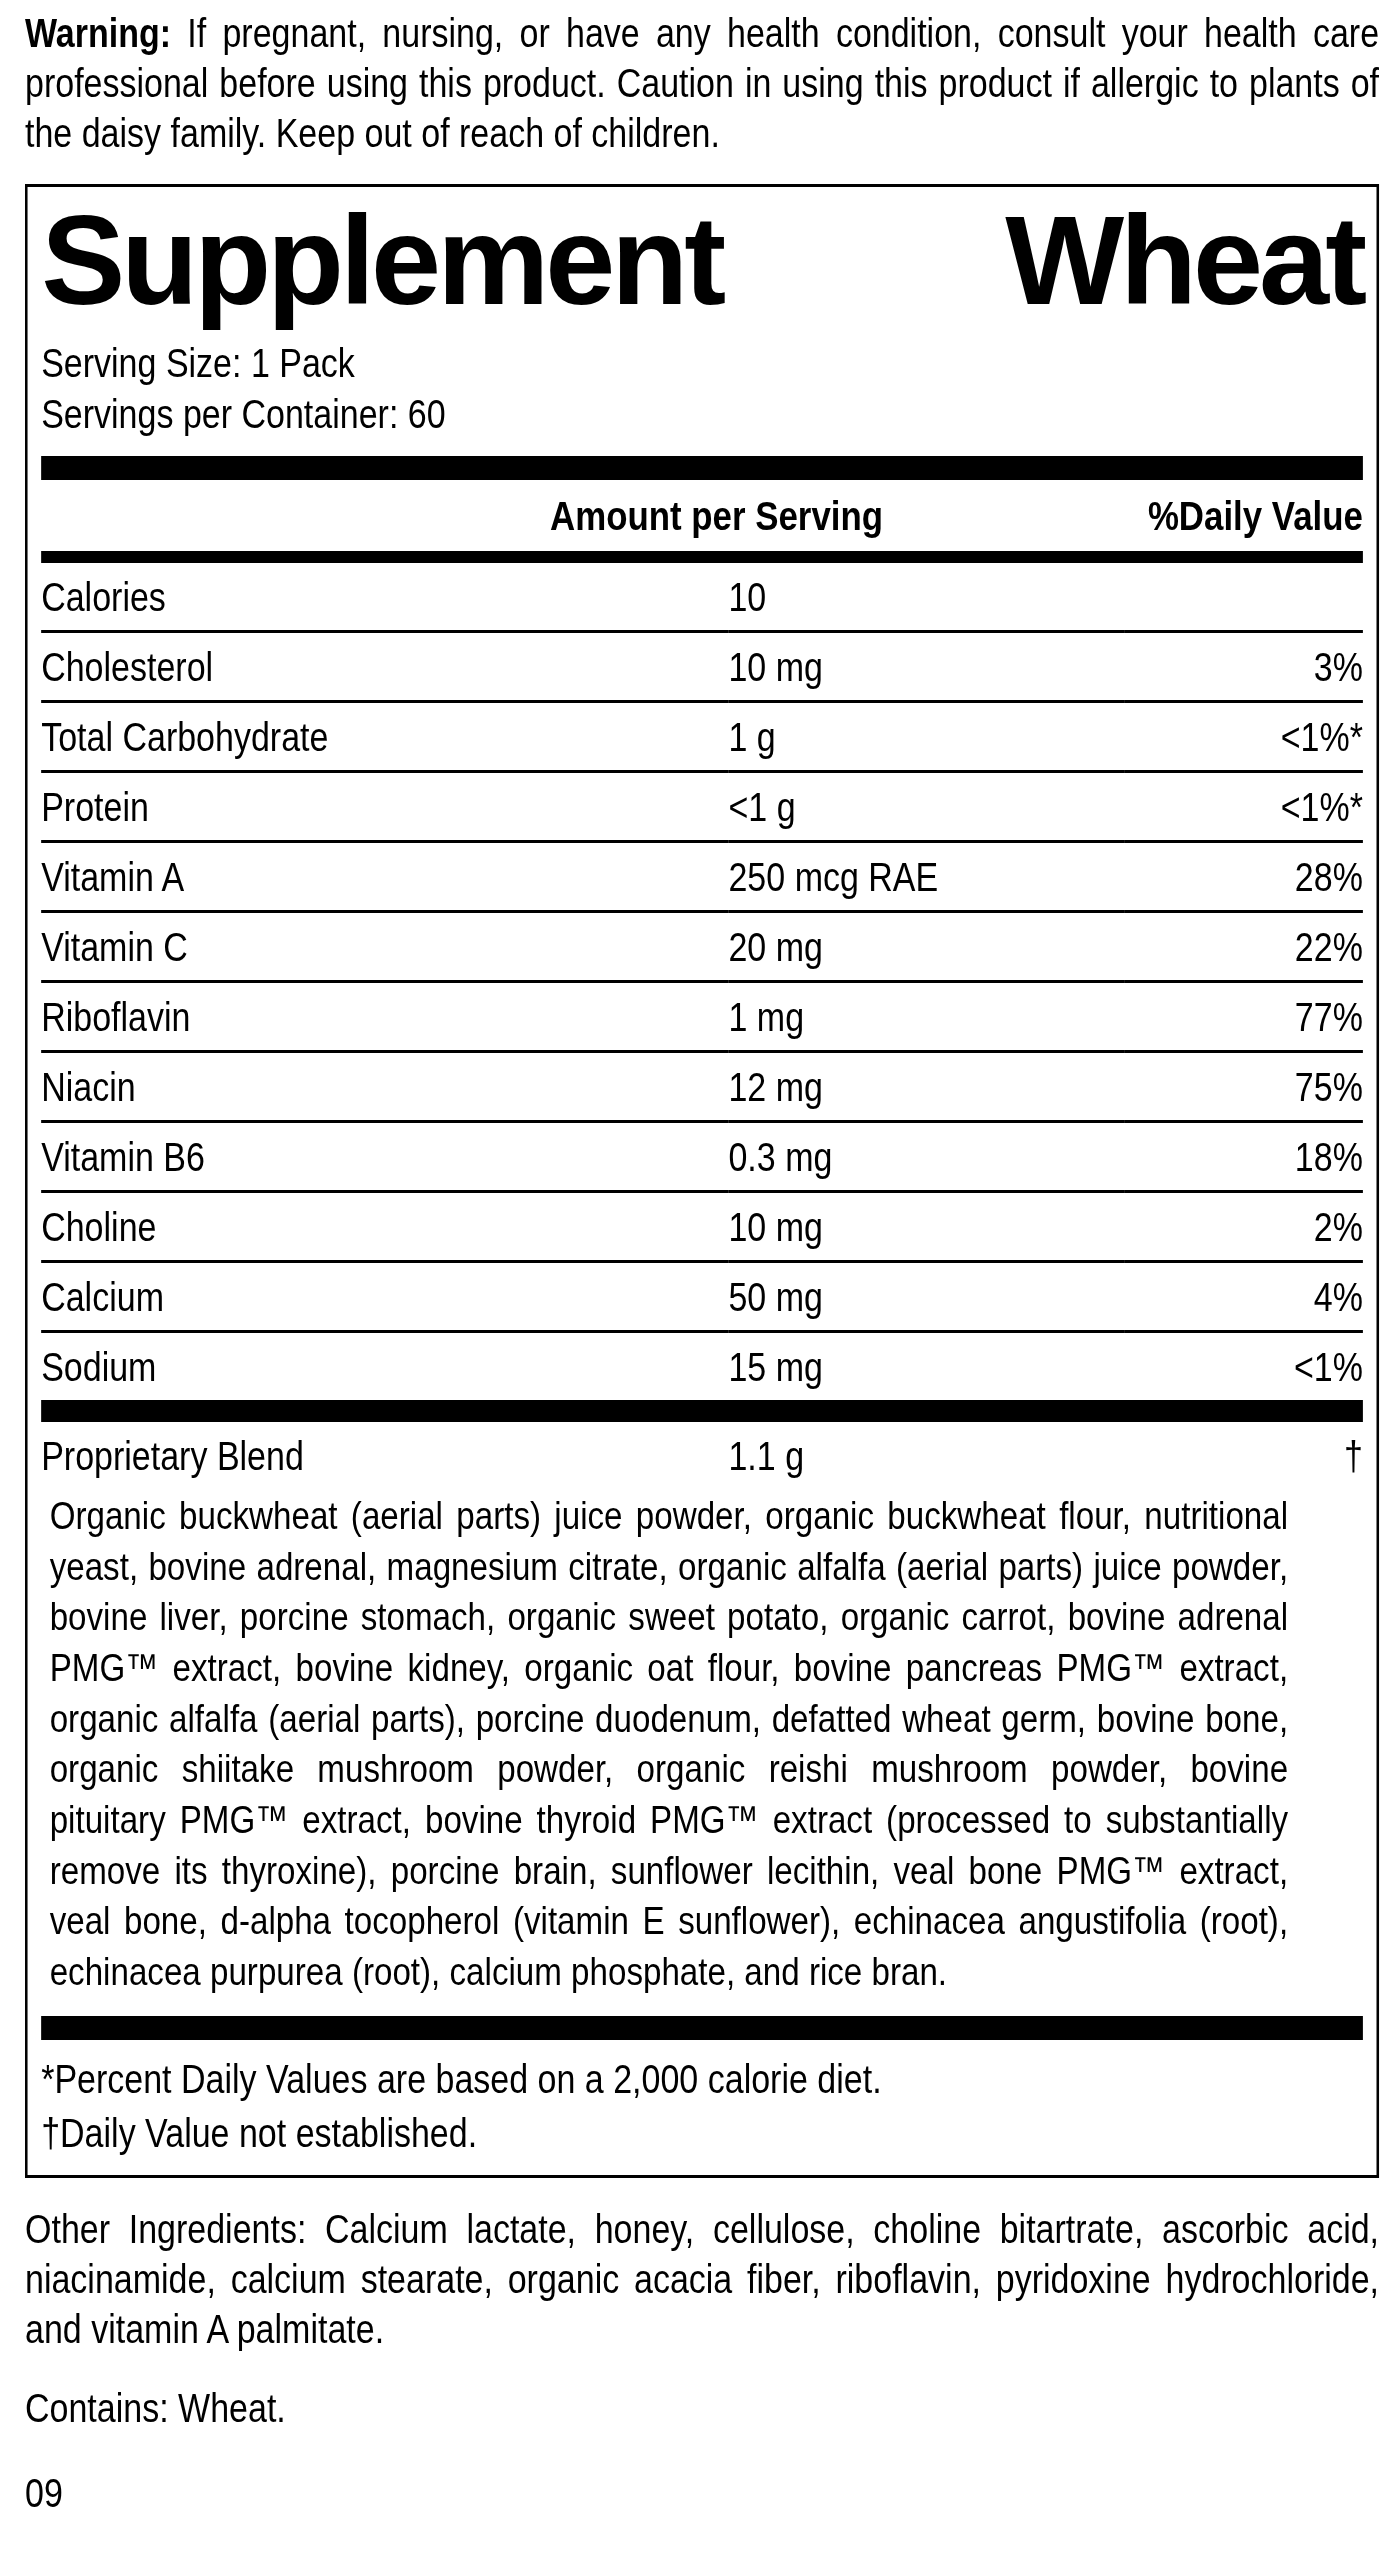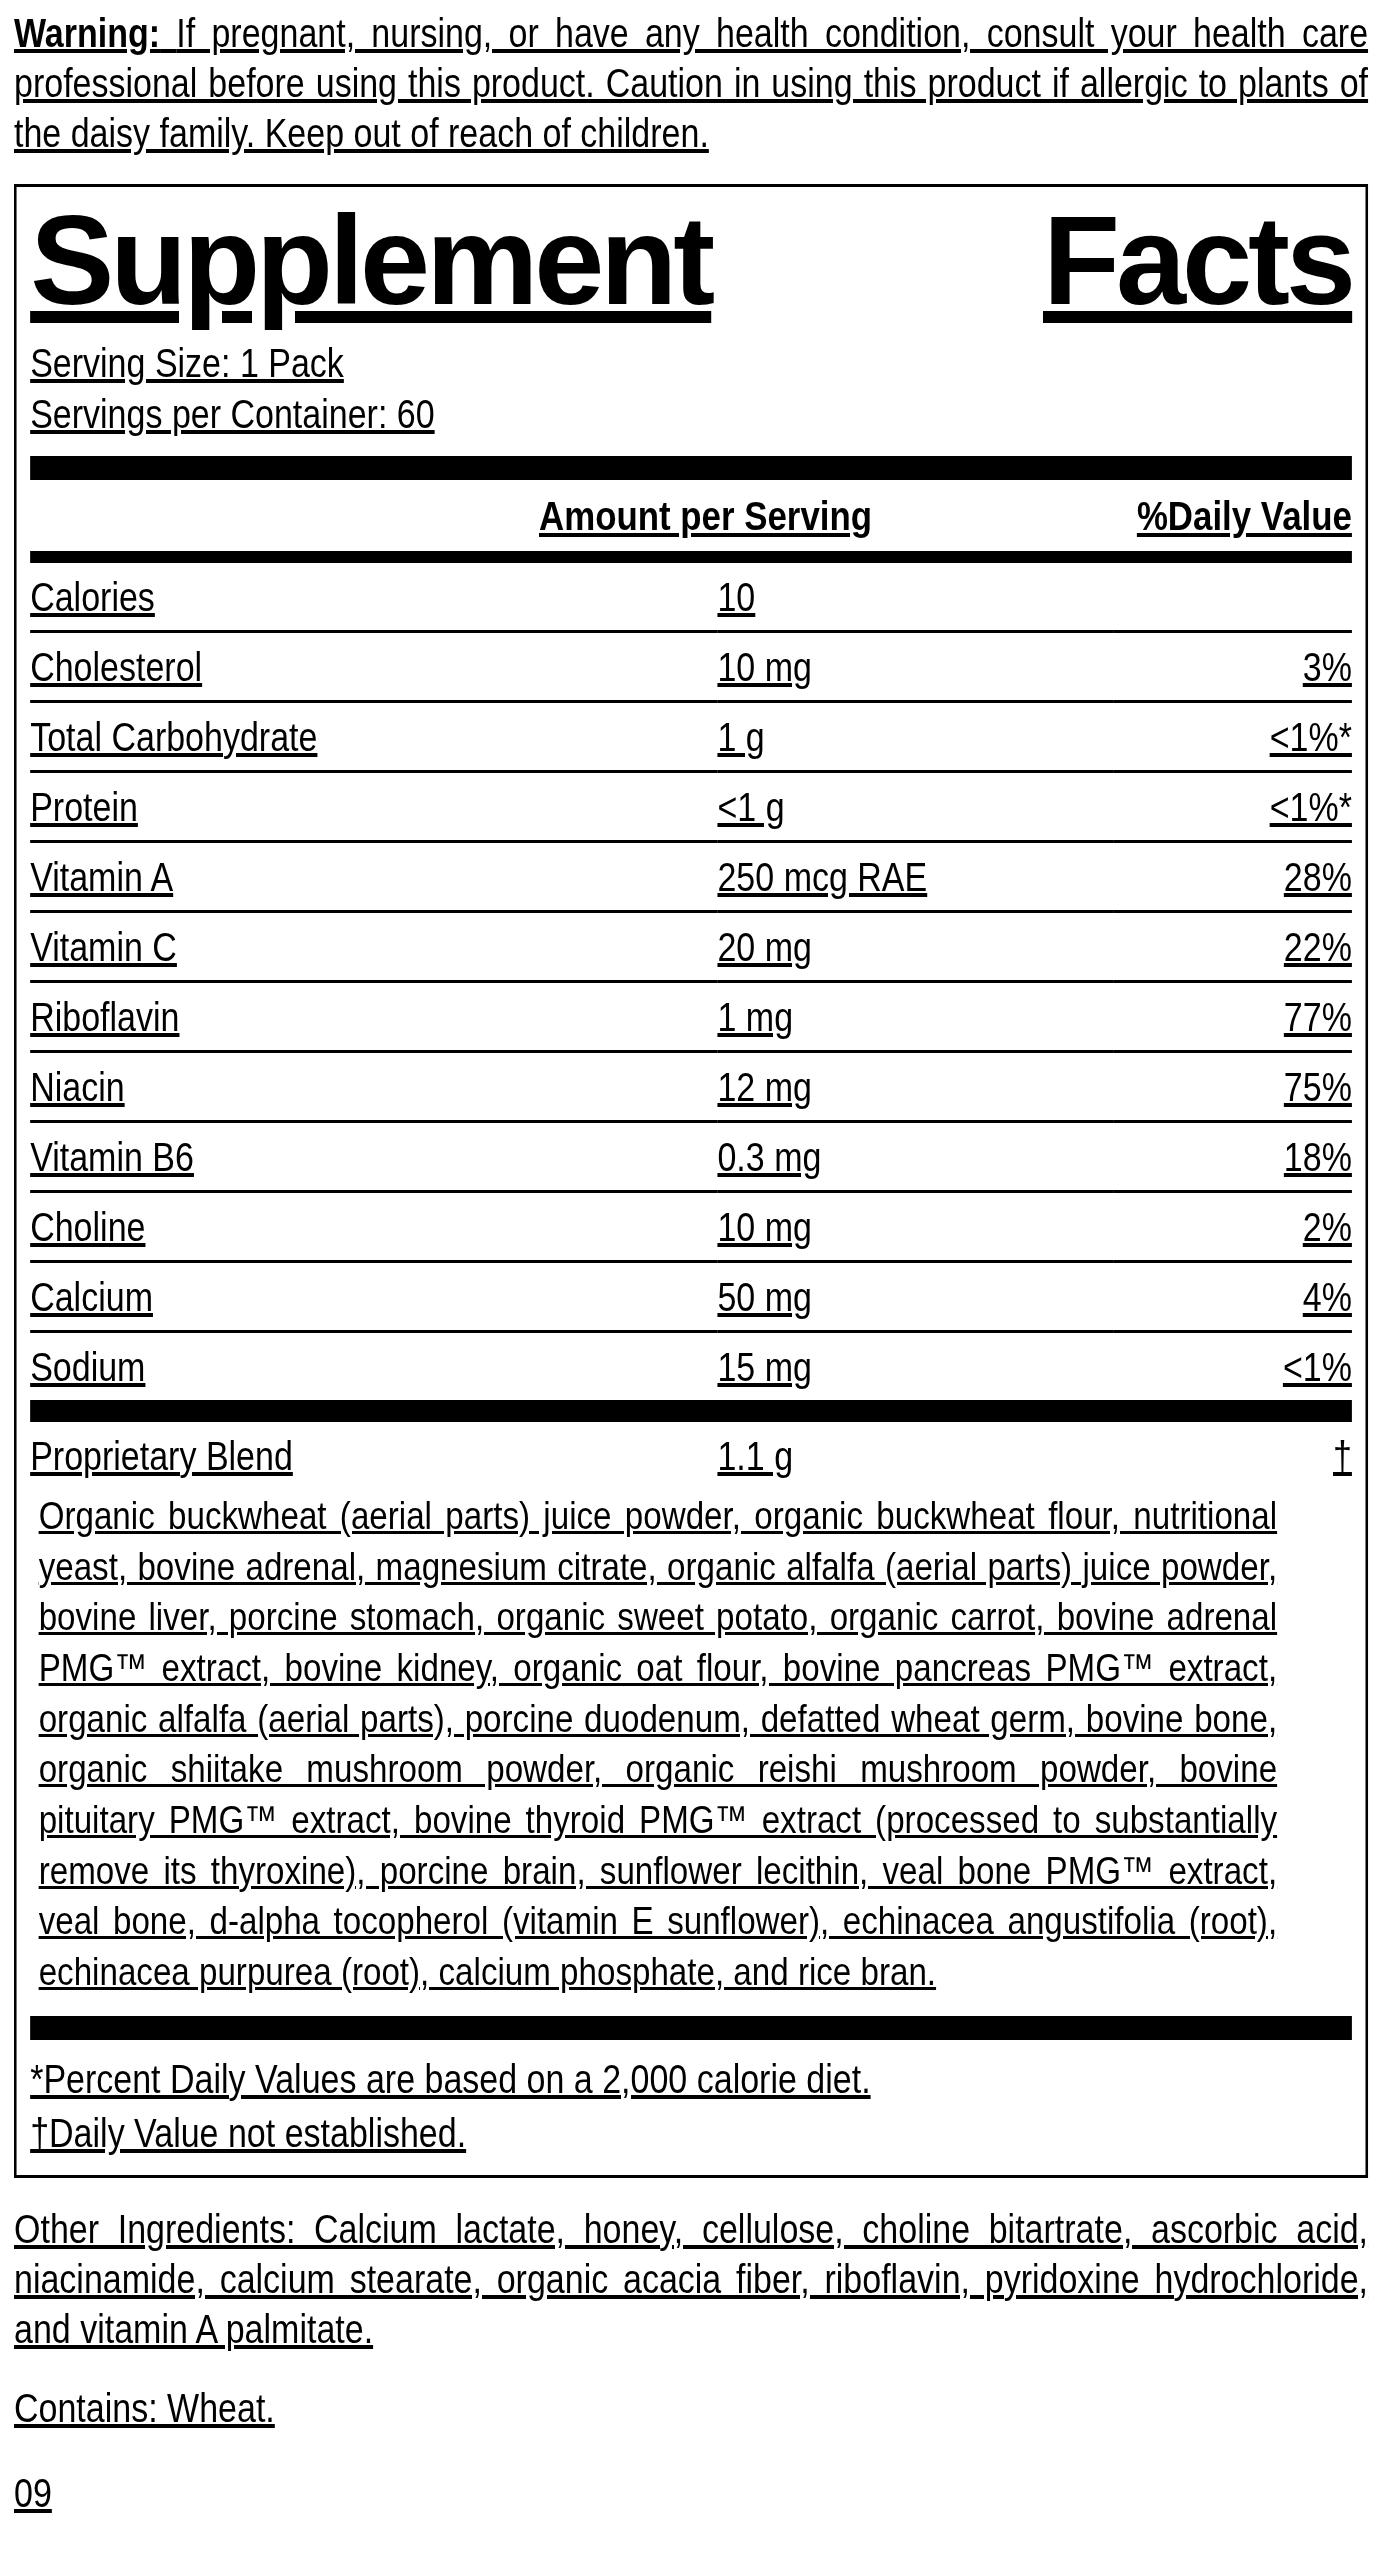--- a/index.html
+++ b/index.html
@@ -3,21 +3,21 @@
 <meta charset="utf-8">
 <style>
   * { box-sizing: border-box; }
   html, body { margin: 0; padding: 0; }
   body {
     width: 1382px; height: 2560px;
     background: #ffffff; color: #000000;
     font-family: "Liberation Sans", sans-serif;
     overflow: hidden;
   }
-  .page { padding: 8px 14px 0 14px; text-decoration: underline; }
+  .page { padding: 8px 14px 0 25px; }
 
   
   .cond { width: 1593px; transform: scaleX(0.85); transform-origin: 0 0; }
 
   .warning { margin: 0; font-size: 40px; line-height: 1.25; text-align: justify; }
   .b { font-weight: bold; }
 
   .facts-box { margin-top: 26px; border: 3px solid #000; padding: 6px 16px 12px 16px; }
 
   
@@ -65,21 +65,21 @@
 
 <div class="page">
   <div class="cond">
 
     <p class="warning"><span class="b">Warning:</span> <span>If pregnant, nursing, or have any health condition, consult your health care professional before using this product. Caution in using this product if allergic to plants of the daisy family. Keep out of reach of children.</span></p>
 
     <div class="facts-box">
 
       <div class="title-inner">
         <span>Supplement</span>
-        <span>Facts</span>
+        <span>Wheat</span>
       </div>
 
       <p class="serving-line">Serving Size: 1 Pack</p>
       <p class="serving-line">Servings per Container: 60</p>
 
       <div class="bar bar-thick-top"></div>
 
       <div class="hdr">
         <span class="hdr-spacer"></span>
         <span class="hdr-amount">Amount per Serving</span>

